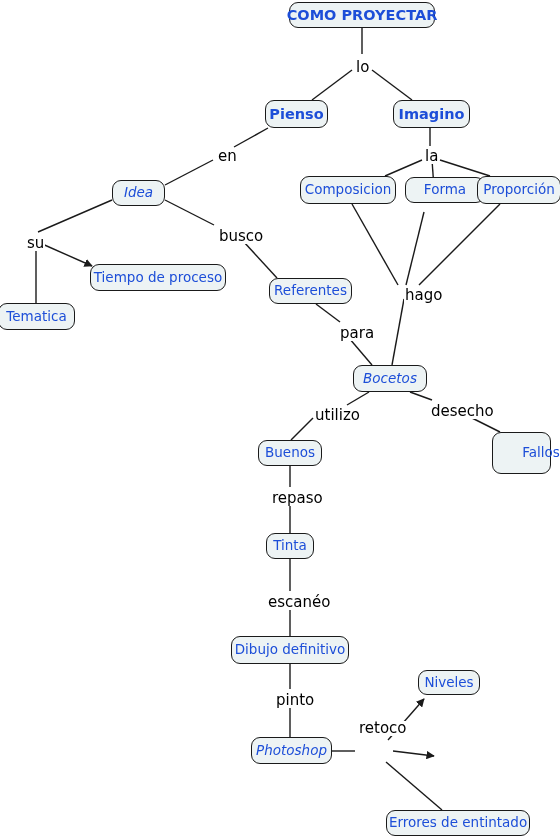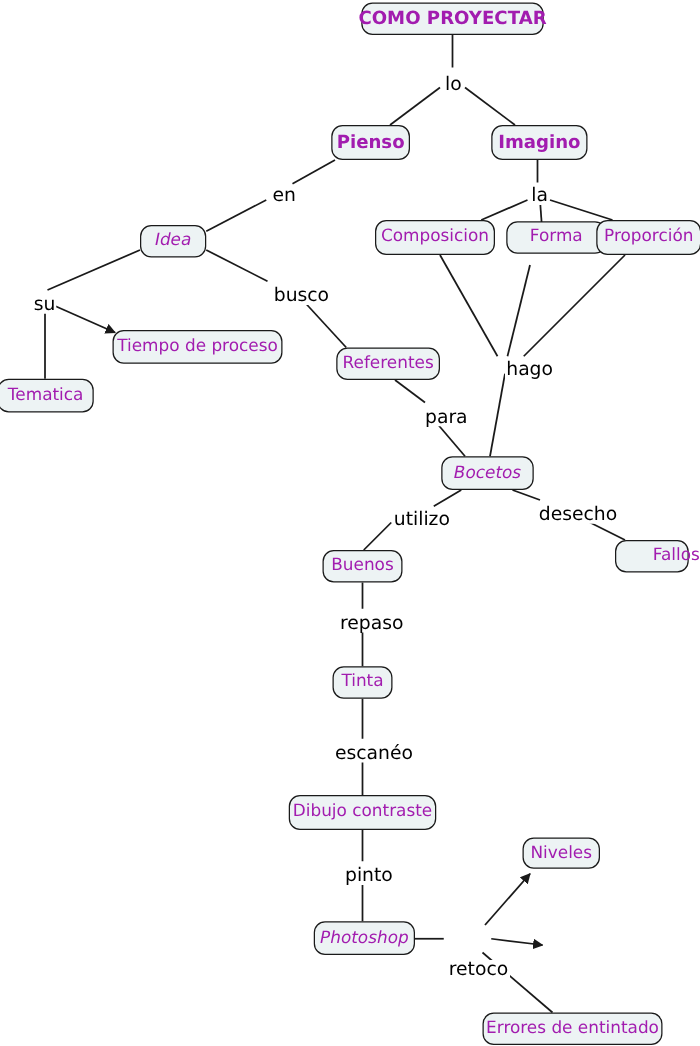--- a/index.html
+++ b/index.html
@@ -21,21 +21,21 @@
     top: 0;
     width: 560px;
     height: 837px;
   }
   .node {
     position: absolute;
     box-sizing: border-box;
     background: #edf3f4;
     border: 1.6px solid #1a1a1a;
     border-radius: 9px;
-    color: #a21caf;
+    color: #1d4ed8;
     display: flex;
     align-items: center;
     justify-content: center;
     white-space: nowrap;
     font-size: 13.5px;
     line-height: 1;
     padding: 0 9px;
     z-index: 2;
   }
   .node.bold {
@@ -143,35 +143,35 @@
   <div class="node bold" style="left:265px;top:100px;width:63px;height:28px;">Pienso</div>
   <div class="node bold" style="left:393px;top:100px;width:77px;height:28px;">Imagino</div>
   <div class="node italic" style="left:112px;top:180px;width:53px;height:26px;">Idea</div>
   <div class="node" style="left:300px;top:176px;width:96px;height:28px;">Composicion</div>
   <div class="node" style="left:405px;top:177px;width:80px;height:26px;">Forma</div>
   <div class="node" style="left:477px;top:176px;width:84px;height:28px;">Proporción</div>
   <div class="node" style="left:90px;top:264px;width:136px;height:27px;">Tiempo de proceso</div>
   <div class="node" style="left:-2px;top:303px;width:77px;height:27px;">Tematica</div>
   <div class="node" style="left:269px;top:278px;width:83px;height:26px;">Referentes</div>
   <div class="node italic" style="left:353px;top:365px;width:74px;height:27px;">Bocetos</div>
-  <div class="node" style="left:492px;top:432px;width:53px;height:26px;padding-left:48px;">Fallos</div>
+  <div class="node" style="left:492px;top:432px;width:53px;height:42px;padding-left:48px;">Fallos</div>
   <div class="node" style="left:258px;top:440px;width:64px;height:26px;">Buenos</div>
   <div class="node" style="left:266px;top:533px;width:48px;height:26px;">Tinta</div>
-  <div class="node" style="left:231px;top:636px;width:118px;height:28px;">Dibujo contraste</div>
+  <div class="node" style="left:231px;top:636px;width:118px;height:28px;">Dibujo definitivo</div>
   <div class="node italic" style="left:251px;top:737px;width:81px;height:27px;">Photoshop</div>
   <div class="node" style="left:418px;top:670px;width:62px;height:25px;">Niveles</div>
   <div class="node" style="left:386px;top:810px;width:144px;height:26px;">Errores de entintado</div>
 
   <div class="edge-label" style="left:355px;top:60px;">lo</div>
   <div class="edge-label" style="left:217px;top:149px;">en</div>
   <div class="edge-label" style="left:424px;top:149px;">la</div>
   <div class="edge-label" style="left:26px;top:236px;">su</div>
   <div class="edge-label" style="left:218px;top:229px;">busco</div>
   <div class="edge-label" style="left:404px;top:288px;">hago</div>
   <div class="edge-label" style="left:339px;top:326px;">para</div>
   <div class="edge-label" style="left:314px;top:408px;">utilizo</div>
   <div class="edge-label" style="left:430px;top:404px;">desecho</div>
   <div class="edge-label" style="left:271px;top:491px;">repaso</div>
   <div class="edge-label" style="left:267px;top:595px;">escanéo</div>
   <div class="edge-label" style="left:275px;top:693px;">pinto</div>
-  <div class="edge-label" style="left:358px;top:768px;">retoco</div>
+  <div class="edge-label" style="left:358px;top:721px;">retoco</div>
 
 </div>
 
 </body></html>

